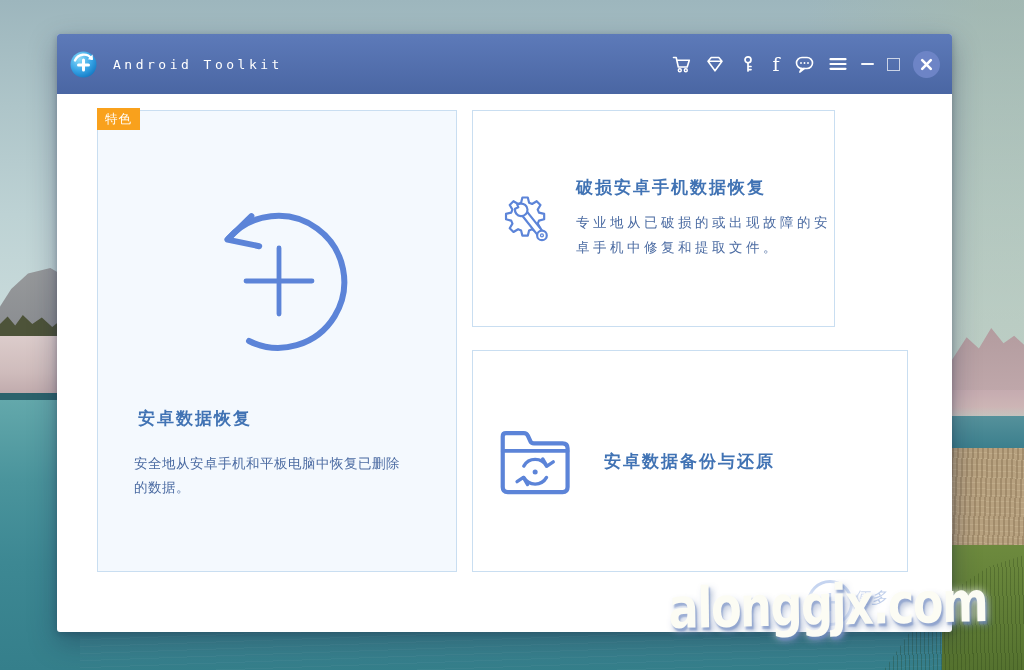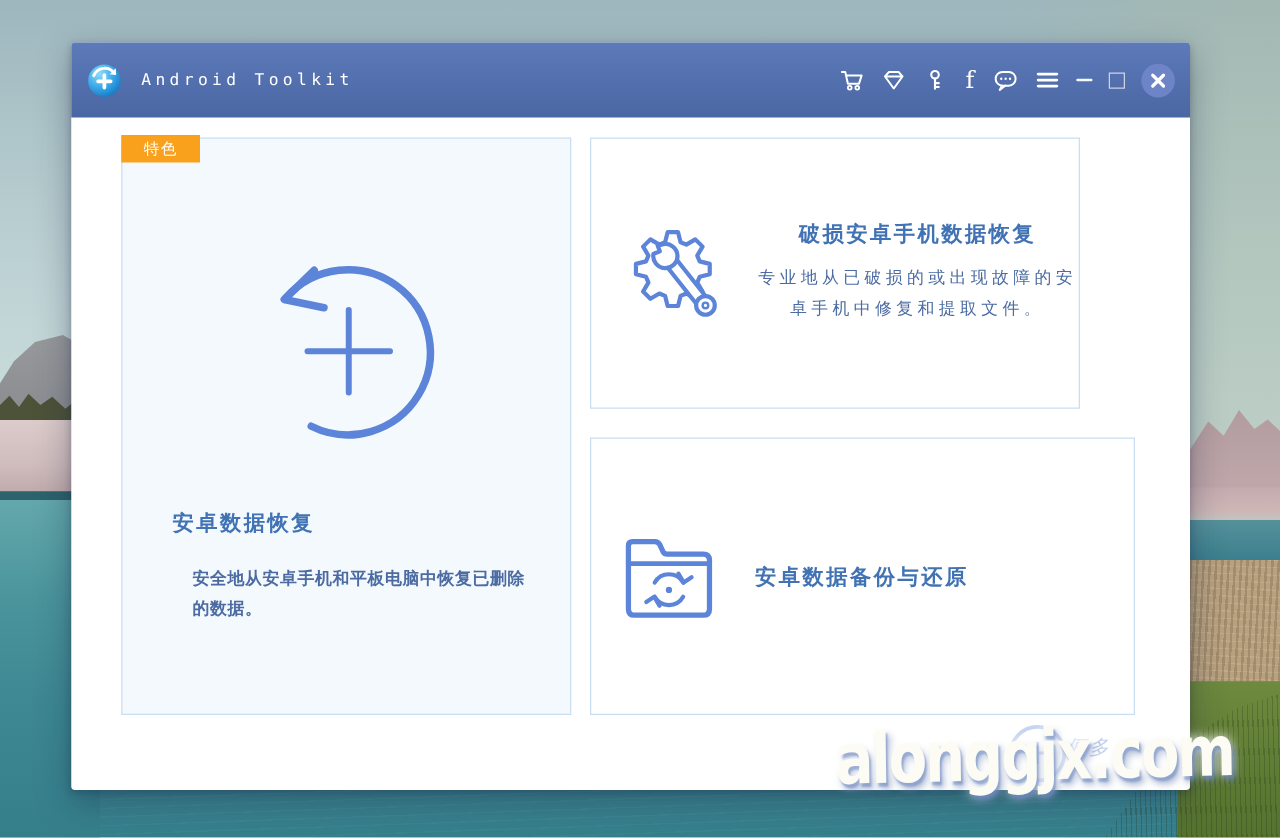--- a/index.html
+++ b/index.html
@@ -61,29 +61,29 @@
   .fb-glyph{color:#fff;font-family:"DejaVu Serif","Liberation Serif",serif;font-size:19px;
     line-height:20px;width:10px;text-align:center;}
   .min-bar{width:13px;height:2px;background:rgba(255,255,255,0.95);border-radius:1px;}
   .max-box{width:11px;height:11px;border:1.5px solid rgba(255,255,255,0.7);}
   .close-btn{width:27px;height:27px;border-radius:50%;background:var(--close-button-bg,#6d84c6);
     display:flex;align-items:center;justify-content:center;}
   
   .card{position:absolute;box-sizing:border-box;background:var(--card-bg,#fff);
     border:1px solid var(--card-border,#c9def1);cursor:pointer;}
   .card-left{left:40px;top:76px;width:360px;height:462px;background:var(--featured-card-bg,#f4f9fe);}
-  .card-r1{left:415px;top:76px;width:392px;height:217px;display:flex;align-items:center;padding-left:28px;text-align:center;}
+  .card-r1{left:415px;top:76px;width:363px;height:217px;display:flex;align-items:center;padding-left:28px;}
   .card-r2{left:415px;top:316px;width:436px;height:222px;display:flex;align-items:center;padding-left:23px;}
-  .badge{position:absolute;left:-1px;top:-3px;height:22px;line-height:22px;padding:0 18px;
+  .badge{position:absolute;left:-1px;top:-3px;height:22px;line-height:22px;padding:0 8px;
     background:var(--badge-bg,#f9a11c);color:#fff;font-size:12.5px;letter-spacing:1px;}
   .card h2{margin:0;font-size:17px;font-weight:bold;color:var(--title-text,#4173b4);letter-spacing:2px;}
   .card p{margin:0;font-size:13.5px;color:var(--desc-text,#4b6ba2);line-height:1.78;}
   .big-icon{position:absolute;left:91px;top:80px;width:180px;height:180px;}
   .cl-title{position:absolute;left:40px;top:296px;text-align:right;}
-  .cl-desc{position:absolute;left:56px;top:340px;width:274px;letter-spacing:0.5px;line-height:1.62;font-weight:bold;}
+  .cl-desc{position:absolute;left:36px;top:340px;width:274px;letter-spacing:0.5px;line-height:1.62;}
   .r1-text{margin-left:22px;}
   .r1-text p{width:258px;letter-spacing:3.5px;margin-top:13px;font-family:Liberation Mono, monospace;}
   .r2-text{margin-left:28px;}
   .r2-text p{width:292px;letter-spacing:2px;margin-top:15px;}
   .ib{stroke:var(--icon-blue,#5c84d8);fill:none;stroke-linecap:round;stroke-linejoin:round;}
   .ibf{fill:var(--icon-blue,#5c84d8);}
   .wgear{fill:#fff;stroke:var(--icon-blue,#5c84d8);stroke-linejoin:round;}
   
   .watermark{position:absolute;left:655px;top:576px;width:375px;height:75px;z-index:30;pointer-events:none;}
   .wm-badge{position:absolute;left:152px;top:4px;width:40px;height:40px;border:3px solid rgba(140,170,225,0.5);

